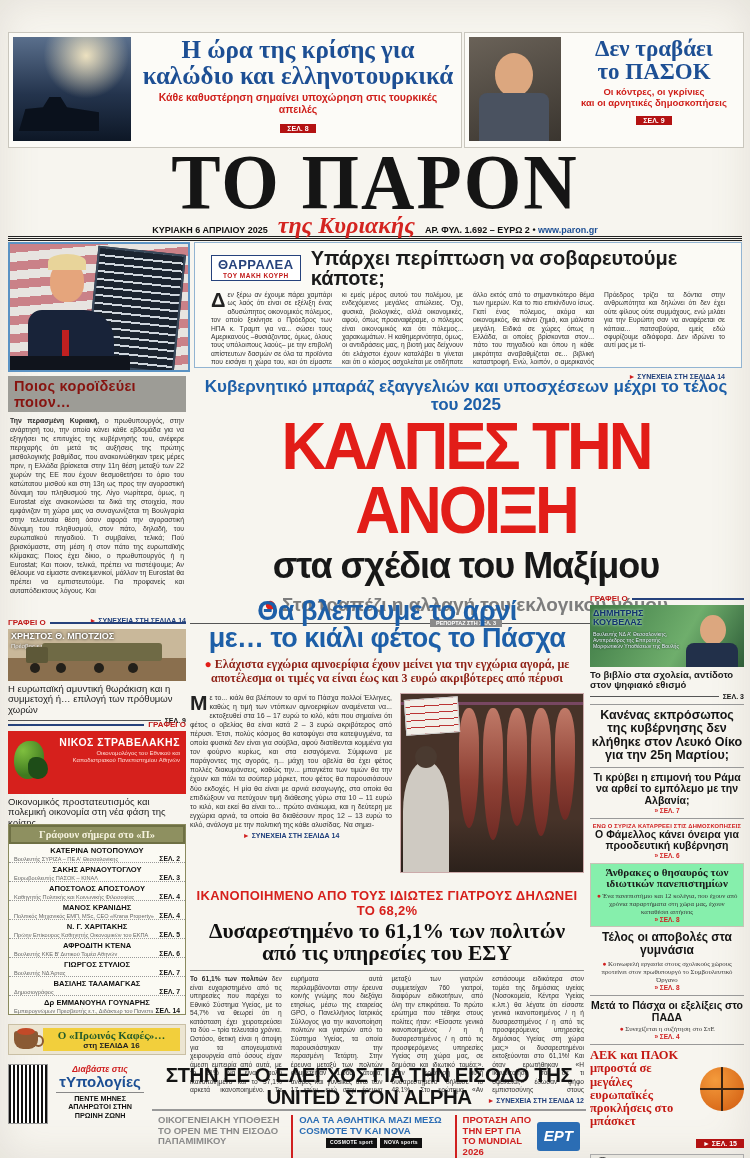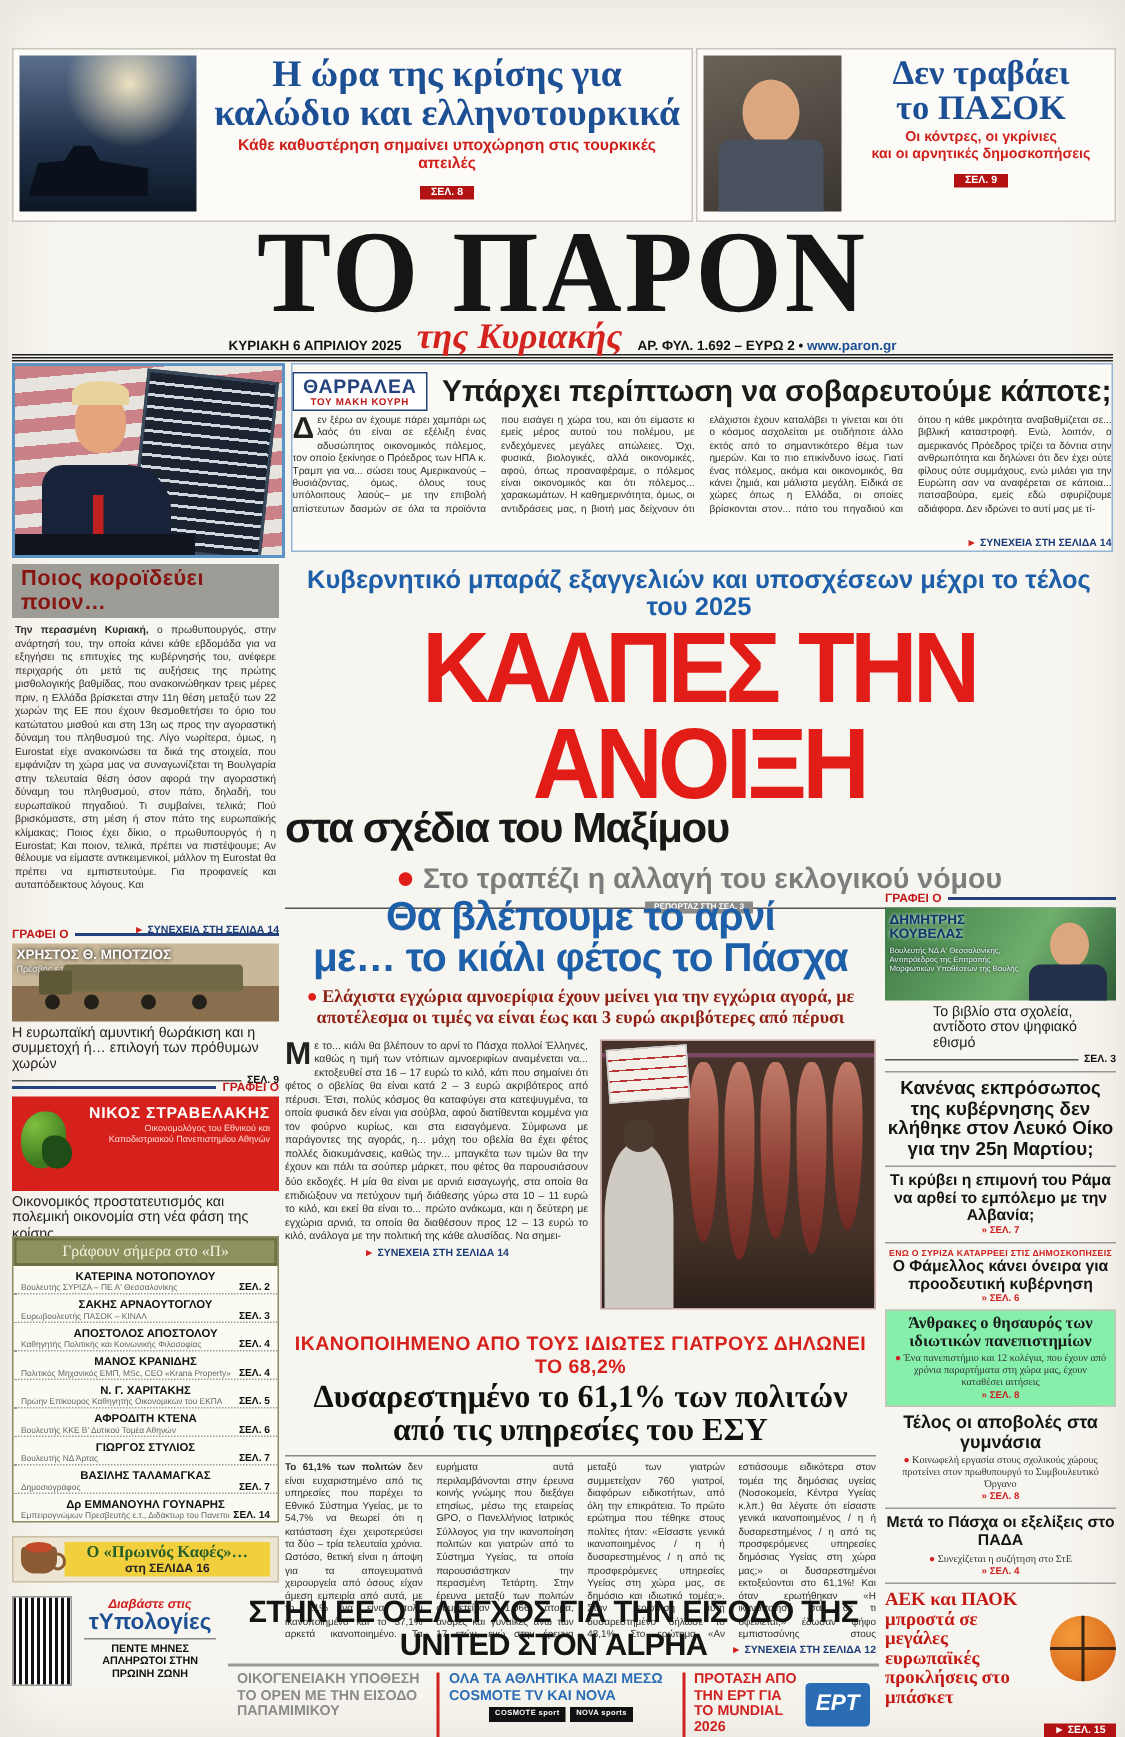--- a/index.html
+++ b/index.html
@@ -43,36 +43,36 @@
   .trump-haze{position:absolute;inset:0;background:rgba(230,228,225,.45);}
   .trump-chart{position:absolute;right:8px;top:6px;width:84px;height:116px;background:#1b2430;transform:rotate(6deg);
      border:2px solid #3a4a5c;background-image:repeating-linear-gradient(180deg,transparent 0 6px,#cfd6dd 6px 8px);}
   .trump-suit{position:absolute;left:18px;bottom:-4px;width:86px;height:64px;background:#182339;border-radius:14px 30px 0 0;}
   .trump-tie{position:absolute;left:52px;bottom:6px;width:7px;height:34px;background:#c02020;}
   .trump-head{position:absolute;left:40px;top:18px;width:34px;height:40px;border-radius:45%;background:#e5a57c;}
   .trump-hair{position:absolute;left:38px;top:10px;width:38px;height:16px;border-radius:50% 50% 0 0;background:#e8d49a;}
   .trump-podium{position:absolute;left:0;bottom:0;width:120px;height:14px;background:#10141c;}
 
   
-  .thar{border:1px solid #92b4d2;background:#fbfaf5;padding:5px 0 3px;}
+  .thar{border:1px solid #92b4d2;background:#fbfaf5;padding:5px 16px 3px;}
   .thar-head{display:flex;gap:10px;align-items:center;margin-bottom:3px;}
   .thar-badge{border:1px solid #26427c;background:#fff;padding:1px 6px;text-align:center;flex:0 0 auto;}
   .thar-badge .b1{color:#26427c;font-weight:bold;font-size:13px;letter-spacing:.5px;}
   .thar-badge .b2{color:#c01818;font-weight:bold;font-size:6.5px;letter-spacing:.5px;}
   .thar-title{font-weight:bold;font-size:20px;color:#1b1b1b;line-height:1;}
   .thar-body{column-count:4;column-gap:10px;font-size:6.7px;line-height:1.25;color:#2e2e2e;height:82px;overflow:hidden;}
 
   
   .poios-bar{background:#9d9c96;color:#871410;font-weight:bold;font-size:14.5px;padding:2px 6px;letter-spacing:.3px;}
   .poios-body{font-size:6.9px;line-height:1.3;color:#2d2d2d;padding:5px 2px 0;height:200px;overflow:hidden;}
 
   
   .lead-kicker{color:#1d5fa8;font-weight:bold;font-size:17px;text-align:center;line-height:1.05;}
   .lead-main{color:#e21d18;font-weight:800;font-size:62px;letter-spacing:-3px;text-align:center;line-height:.95;transform:scaleY(1.08);margin-top:6px;}
-  .lead-sub{color:#181818;font-weight:800;font-size:28px;letter-spacing:-1px;text-align:left;line-height:.95;margin-top:2px;}
+  .lead-sub{color:#181818;font-weight:800;font-size:36px;letter-spacing:-1px;text-align:center;line-height:.95;margin-top:12px;}
   .lead-bullet{text-align:center;color:#7d7d7d;font-weight:bold;font-size:19px;margin-top:8px;}
   .lead-bullet .dot{color:#e21d18;font-size:21px;}
   .lead-rule{border-top:1px solid #555;margin-top:7px;position:relative;height:10px;}
   .lead-rule span{position:absolute;left:50%;top:-5px;transform:translateX(-50%);background:#8a8a8a;color:#fff;font-size:5.5px;font-weight:bold;padding:1px 6px;}
 
   
   .grafei{color:#c01818;font-weight:bold;font-size:8px;display:flex;align-items:center;gap:4px;}
   .grafei::after{content:"";flex:1;border-top:2px solid #26427c;}
   .grafei.rt::before{content:"";flex:1;border-top:2px solid #26427c;}
   .grafei.rt::after{display:none;}
@@ -87,21 +87,21 @@
   .pageline::before{content:"";flex:1;border-top:1px solid #555;}
   .pageline b{font-size:7px;color:#111;}
   .strav-box{background:#d6201c;height:58px;margin-top:2px;position:relative;color:#fff;text-align:right;padding:5px 6px 0 46px;}
   .strav-box .nm{font-weight:bold;font-size:10.5px;letter-spacing:.5px;}
   .strav-box .rl{font-size:6px;color:#ffd9d0;line-height:1.15;margin-top:2px;}
   .frog{position:absolute;left:6px;top:10px;width:30px;height:38px;background:radial-gradient(circle at 30% 25%,#7fbf3f,#3f7a1f 70%);border-radius:50% 40% 55% 45%;}
   .frog::after{content:"";position:absolute;right:-4px;bottom:0;width:20px;height:22px;background:#1e4d18;border-radius:40% 60% 50% 50%;}
 
   
   .authors{border:1px solid #8a8a5e;background:#fbfaf3;}
-  .authors-head{background:#8e9060;color:#f5f2dd;font-family:"Liberation Serif",serif;font-weight:normal;font-size:10.5px;text-align:center;padding:2px 0;border:2px solid #6e7044;}
+  .authors-head{background:#8e9060;color:#f5f2dd;font-family:"Liberation Serif",serif;font-weight:bold;font-size:10.5px;text-align:center;padding:2px 0;border:2px solid #6e7044;}
   .arow{padding:1.5px 5px 0.5px;border-bottom:1px dotted #999;}
   .arow:last-child{border-bottom:none;}
   .arow .an{font-weight:bold;font-size:7.6px;color:#111;text-align:center;}
   .arow .ameta{display:flex;align-items:baseline;gap:3px;}
   .arow .ar{font-size:5.6px;color:#666;flex:1;white-space:nowrap;overflow:hidden;}
   .arow .ap{font-size:6.8px;font-weight:bold;color:#111;}
 
   
   .kafes{background:#ece5d2;border:1px solid #c9bfa4;display:flex;align-items:center;gap:5px;padding:3px 5px;}
   .cup{width:24px;height:18px;background:#8a5a34;border-radius:3px 3px 9px 9px;position:relative;flex:0 0 auto;}
@@ -129,21 +129,21 @@
   .esy-kicker{color:#d6201c;font-weight:bold;font-size:13px;text-align:center;letter-spacing:.3px;}
   .esy-h{font-family:"Liberation Serif",serif;font-weight:bold;color:#101010;font-size:21.5px;text-align:center;line-height:1;margin-top:3px;}
   .esy-body{column-count:4;column-gap:9px;font-size:6.6px;line-height:1.3;color:#2d2d2d;margin-top:6px;height:122px;overflow:hidden;border-top:1px solid #888;padding-top:4px;}
 
   
   .rail{display:flex;flex-direction:column;gap:4px;}
   .rail-sep{border-top:1px solid #999;}
   .photo-kouvelas{height:62px;background:linear-gradient(120deg,#3f7a46 0%,#6fae6c 60%,#2e5d38 100%);position:relative;overflow:hidden;margin-top:2px;}
   .kouv-name{position:absolute;left:3px;top:4px;font-weight:bold;color:#12336e;font-size:9px;line-height:1;text-shadow:0 0 3px #dfe;}
   .kouv-role{position:absolute;left:3px;top:26px;font-size:5.2px;color:#eaf4ff;line-height:1.2;width:88px;text-shadow:0 0 2px #000;}
-  .r-caption{font-weight:normal;font-size:9.5px;color:#1c1c1c;line-height:1.1;margin-left:32px;}
+  .r-caption{font-weight:bold;font-size:9.5px;color:#1c1c1c;line-height:1.1;}
   .r-big{font-weight:800;font-size:12.5px;color:#141414;text-align:center;line-height:1.08;}
   .r-mid{font-weight:bold;font-size:10.5px;color:#141414;text-align:center;line-height:1.1;}
   .r-pg{display:block;text-align:center;font-size:6.5px;font-weight:bold;color:#d02020;}
   .r-kicker{color:#d02020;font-weight:bold;font-size:5.8px;text-align:center;letter-spacing:.2px;}
   .r-boxed{background:#86efac;border:1px solid #c7c3b6;padding:3px 4px;}
   .r-serif{font-family:"Liberation Serif",serif;font-weight:bold;font-size:11px;color:#1a1a1a;text-align:center;line-height:1.05;}
   .r-bullet{font-family:"Liberation Serif",serif;font-size:6.8px;color:#333;text-align:center;line-height:1.2;margin-top:2px;}
   .r-bullet .dot{color:#d02020;}
   .basket{display:flex;gap:5px;align-items:center;}
   .basket-txt{font-family:"Liberation Serif",serif;font-weight:bold;color:#c41a14;font-size:12.5px;line-height:1.05;flex:1;}

